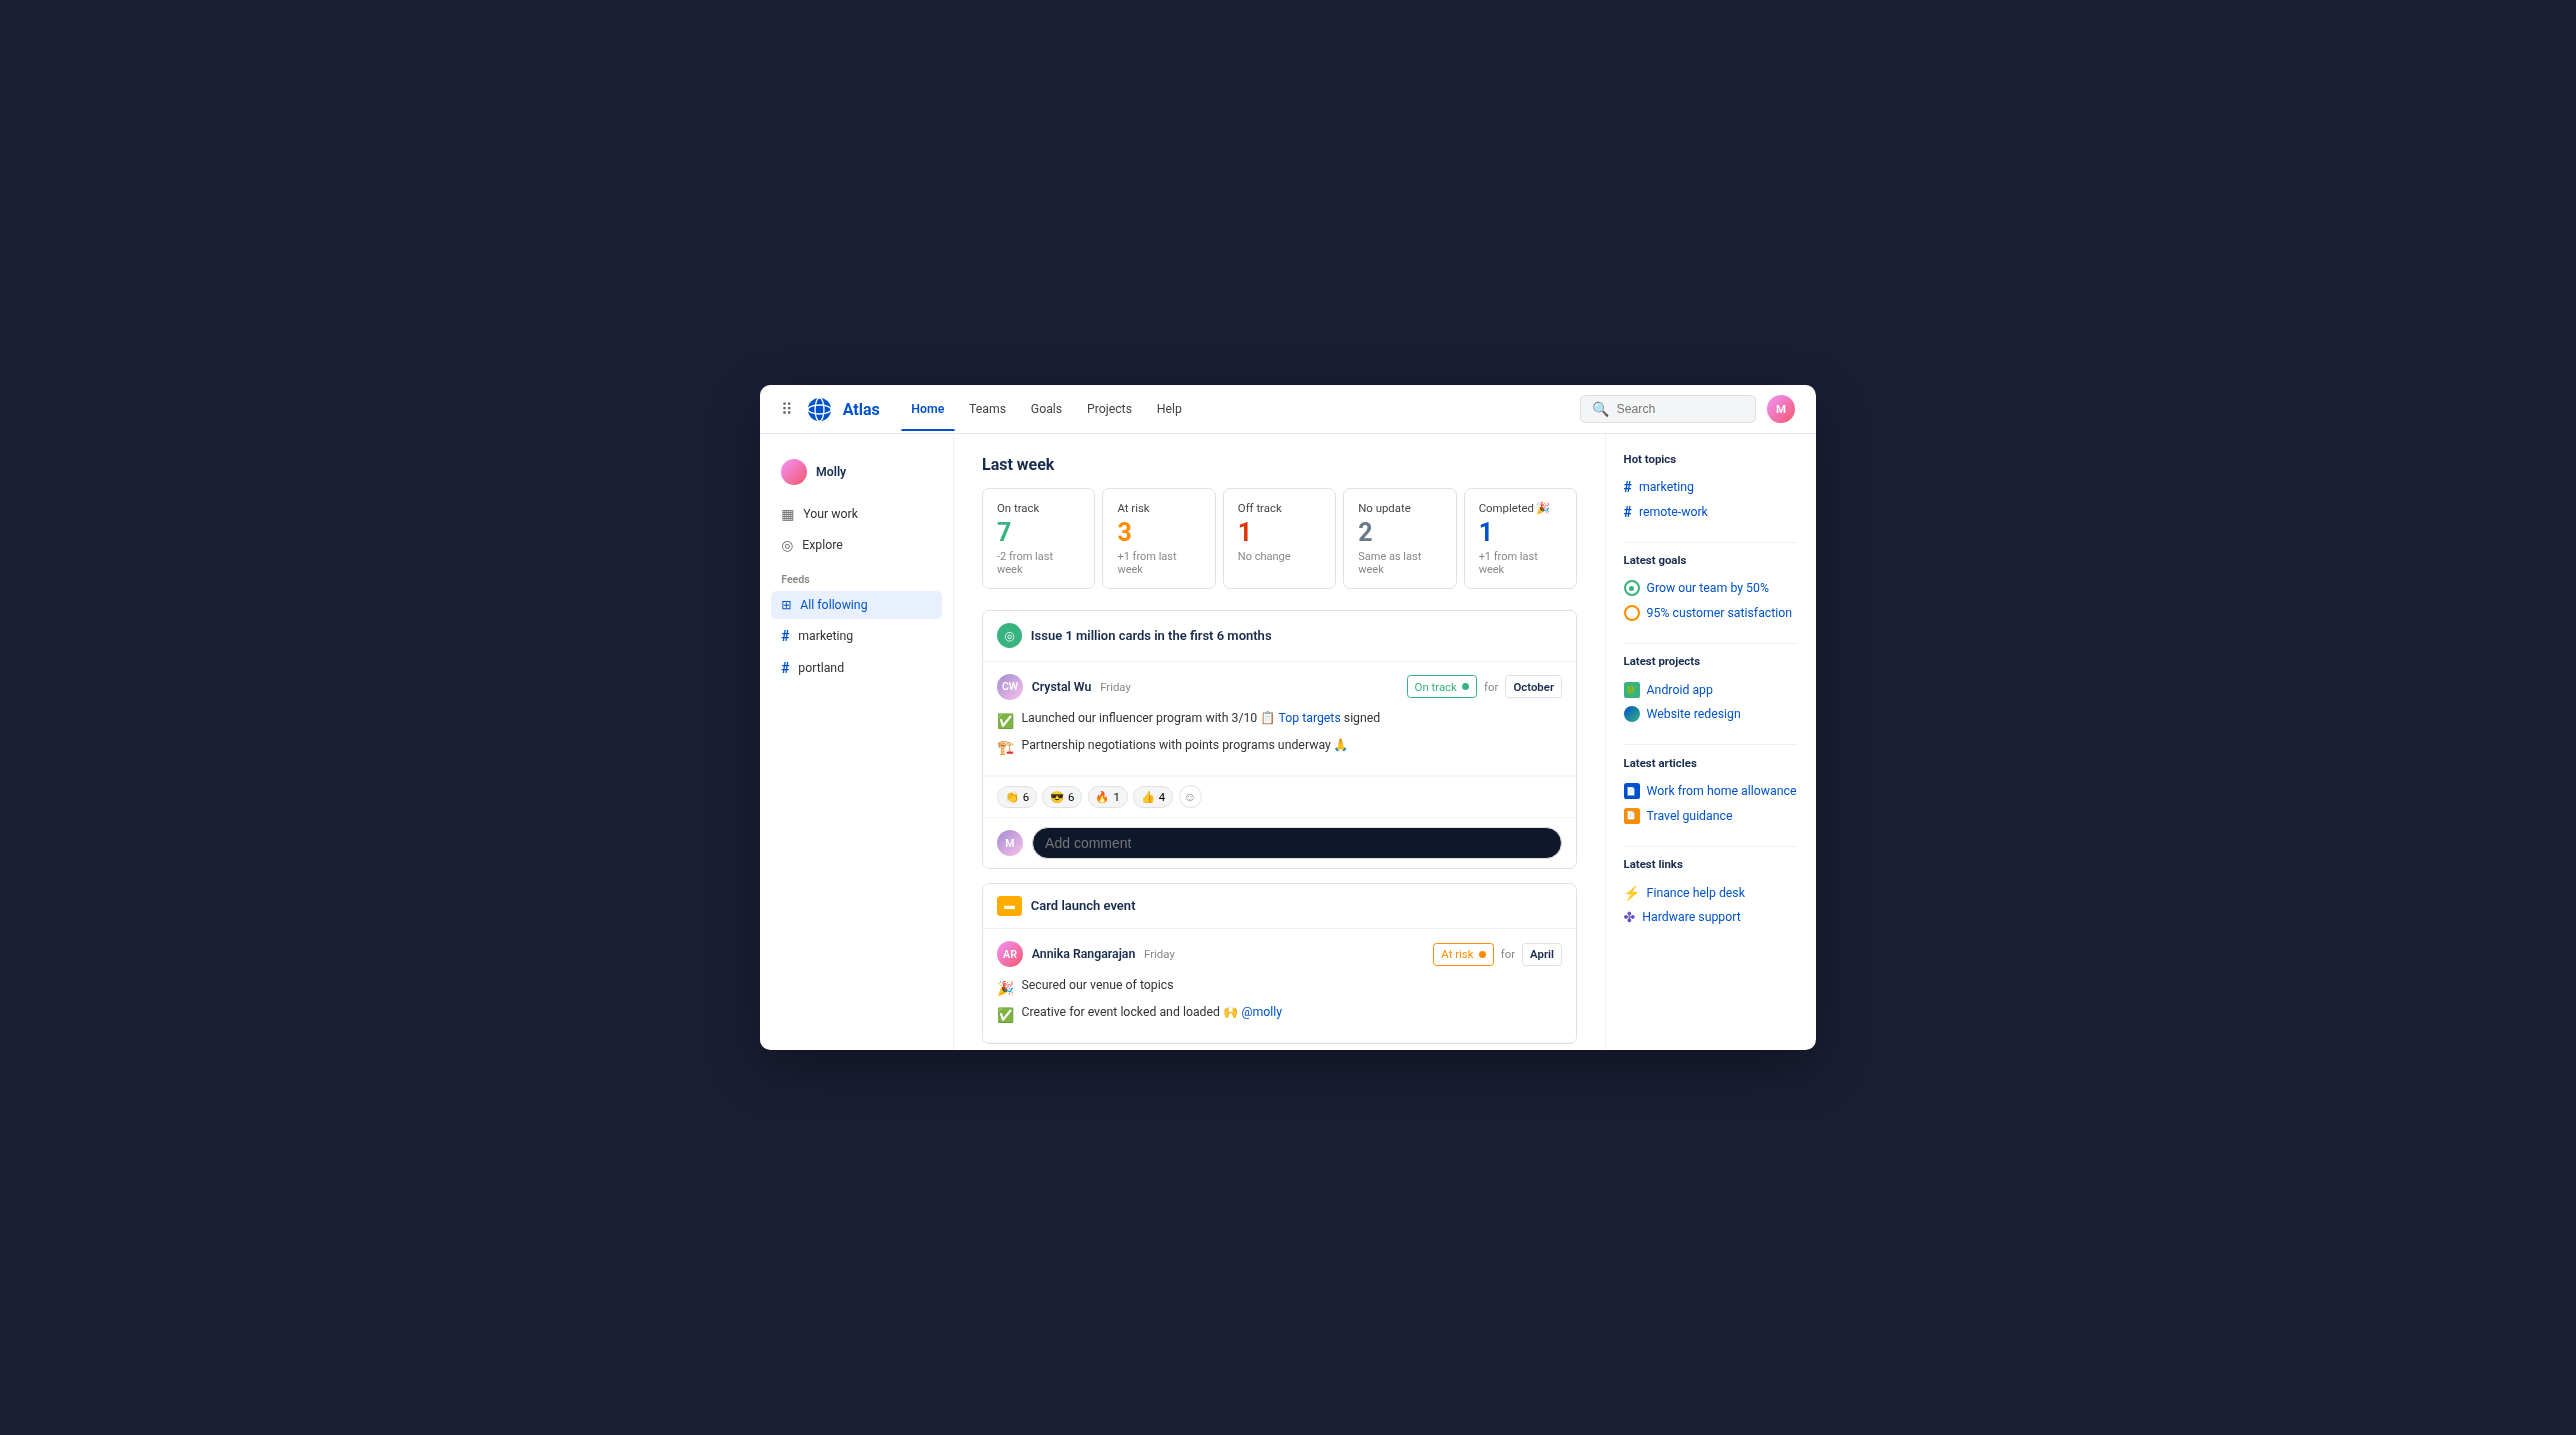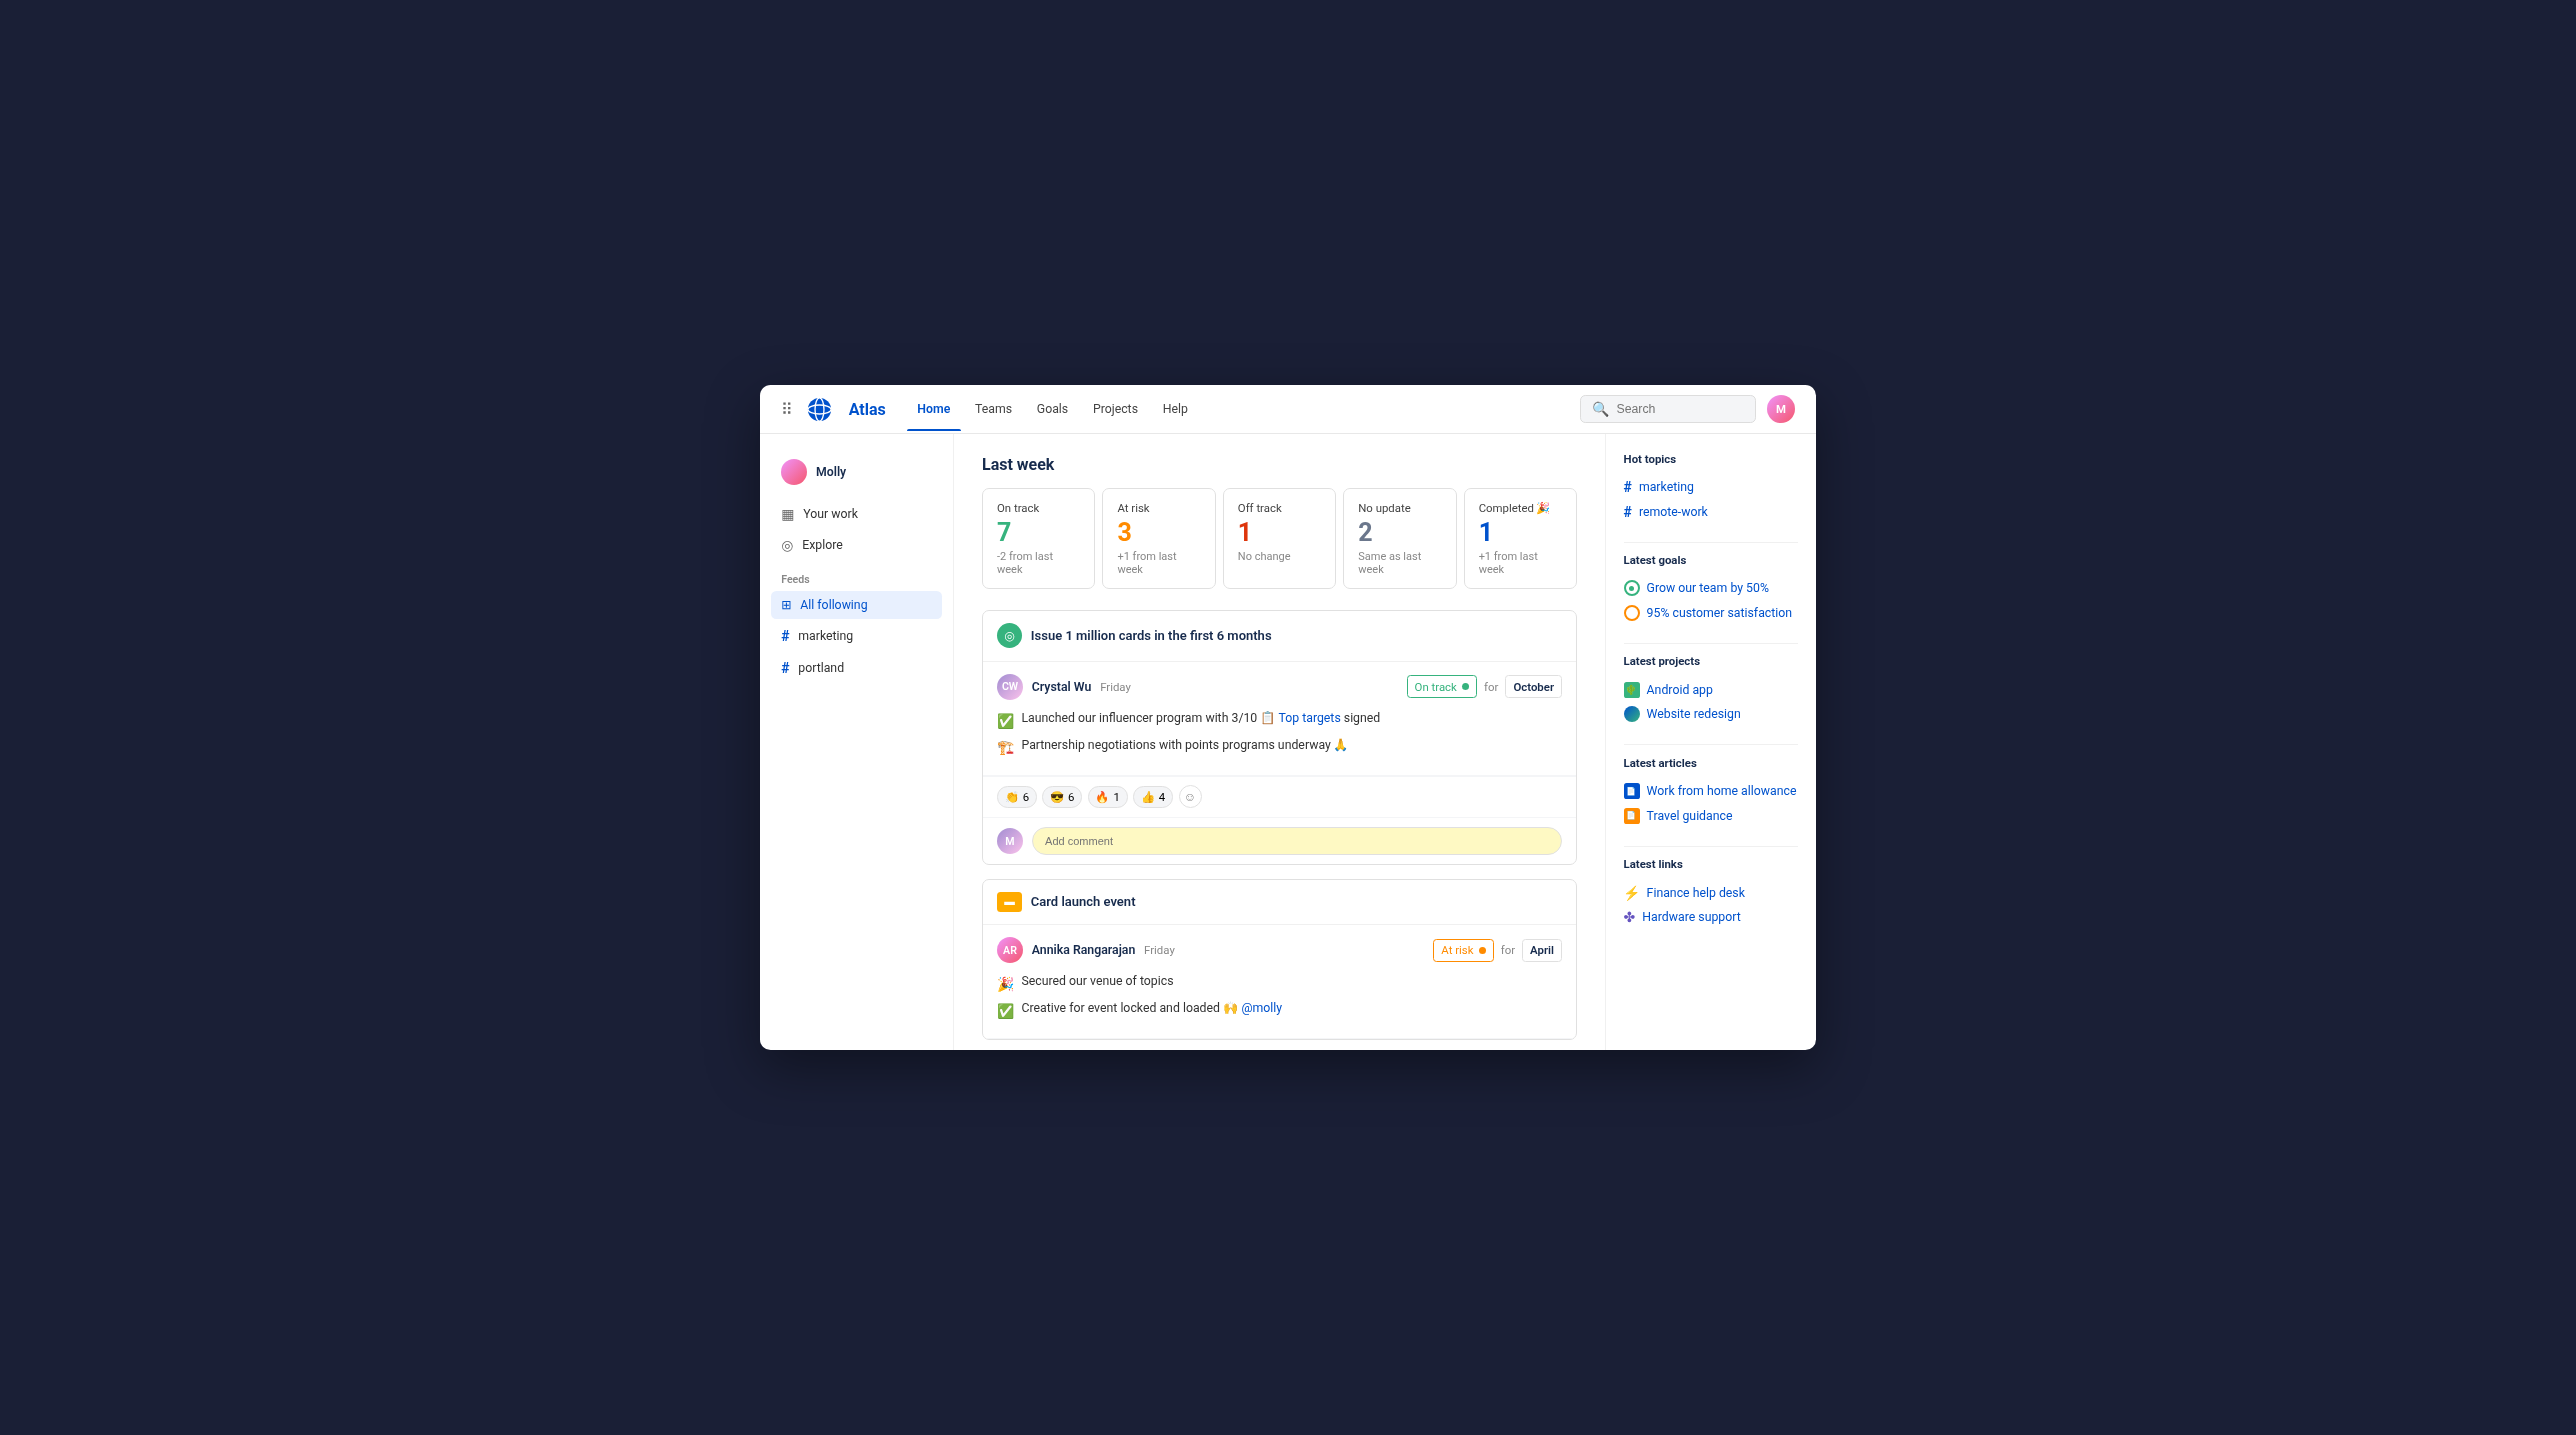--- a/index.html
+++ b/index.html
@@ -35,21 +35,21 @@
       gap: 14px;
     }
     .grid-icon {
       color: #666;
       font-size: 16px;
       cursor: pointer;
     }
     .logo-wrap {
       display: flex;
       align-items: center;
-      gap: 17px;
+      gap: 11px;
     }
     .logo-icon {
       width: 25px;
       height: 25px;
     }
     .logo-text {
       font-size: 16px;
       font-weight: 700;
       color: #0052cc;
     }
@@ -392,23 +392,23 @@
       display: flex;
       align-items: center;
       gap: 8.8px;
       padding: 8.8px 14px;
     }
     .comment-input {
       flex: 1;
       border: 0.9px solid #e0e0e0;
       border-radius: 17.6px;
       padding: 7px 12.3px;
-      font-size: 11px;
+      font-size: 14px;
       color: #888;
-      background: #fef9c3;
+      background: #0f172a;
       outline: none;
       cursor: text;
     }
 
     
     .right-sidebar {
       width: 211px;
       padding: 17.6px 17.6px;
       border-left: 0.9px solid #f0f0f0;
       flex-shrink: 0;

